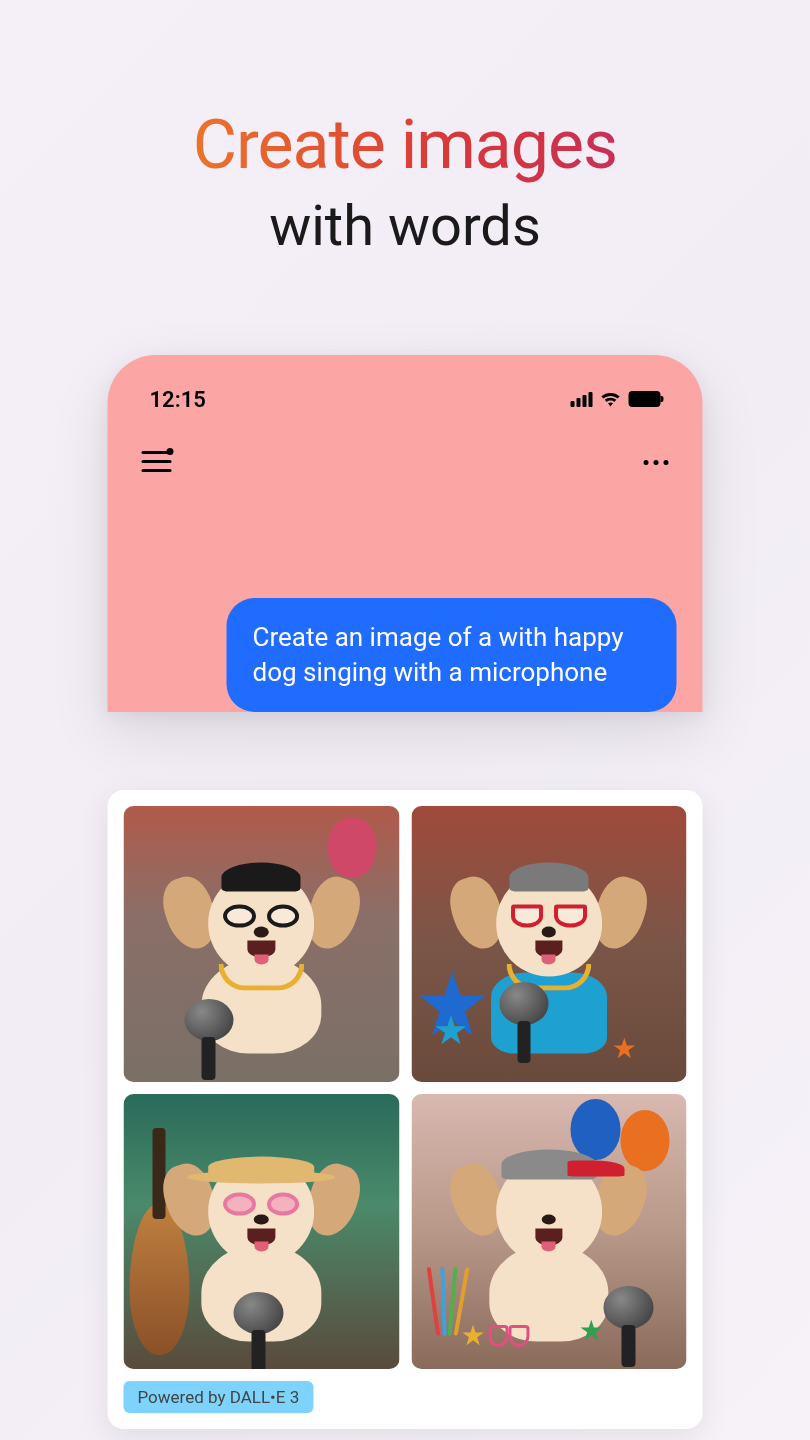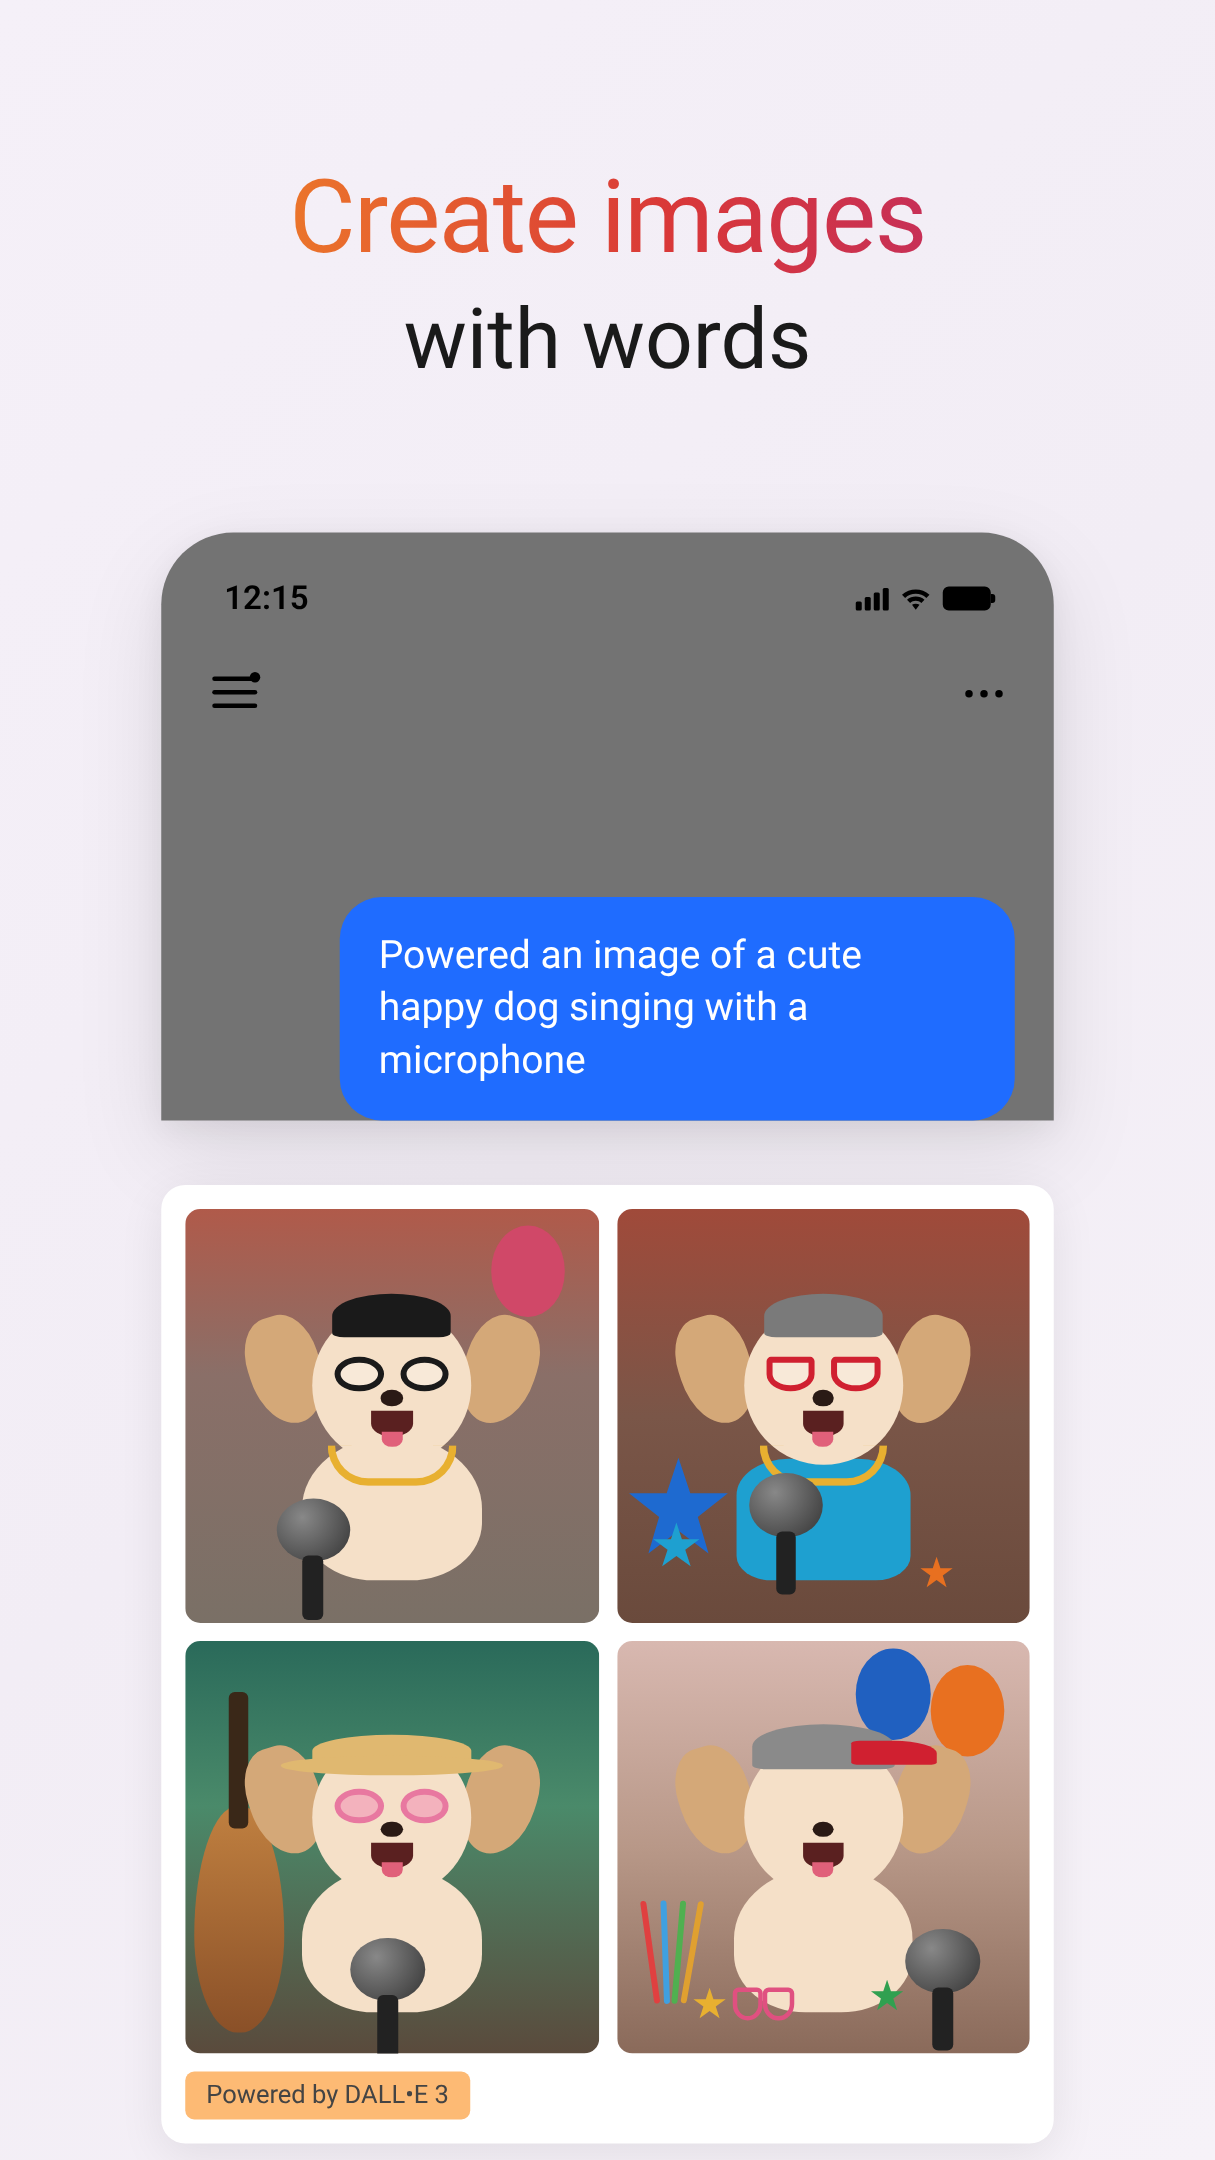--- a/index.html
+++ b/index.html
@@ -38,21 +38,21 @@
   color: #1a1a1a;
   margin-top: 8px;
 }
 
 .phone-mockup {
   position: absolute;
   left: 50%;
   transform: translateX(-50%);
   top: 355px;
   width: 595px;
-  background: #737373;
+  background: #fca5a5;
   border-radius: 48px 48px 0 0;
   box-shadow: 0 20px 60px rgba(0,0,0,0.10), 0 5px 20px rgba(0,0,0,0.06);
   padding-top: 28px;
 }
 
 .status-bar {
   display: flex;
   justify-content: space-between;
   align-items: center;
   padding: 0 42px;
@@ -192,21 +192,21 @@
 .image-tile {
   aspect-ratio: 1/1;
   border-radius: 10px;
   overflow: hidden;
   position: relative;
 }
 
 .powered-by {
   margin-top: 12px;
   display: inline-block;
-  background: #fdba74;
+  background: #7dd3fc;
   padding: 6px 14px;
   border-radius: 6px;
   font-size: 17px;
   color: #444;
 }
 
 
 .dog-scene {
   width: 100%;
   height: 100%;
@@ -444,21 +444,21 @@
         <span></span>
       </div>
     <div class="more-icon">
         <span></span>
         <span></span>
         <span></span>
       </div>
   </div>
 
   <div class="chat-area">
-    <div class="user-bubble">Powered an image of a cute happy dog singing with a microphone</div>
+    <div class="user-bubble">Create an image of a with happy dog singing with a microphone</div>
   </div>
 </div>
 
 <div class="image-grid-card">
   <div class="image-grid">
 
     <div class="image-tile tile1" title="Dog with black cap, glasses, gold chain and microphone">
       <div class="dog-scene">
         <div class="balloon"></div>
         <div class="dog">

